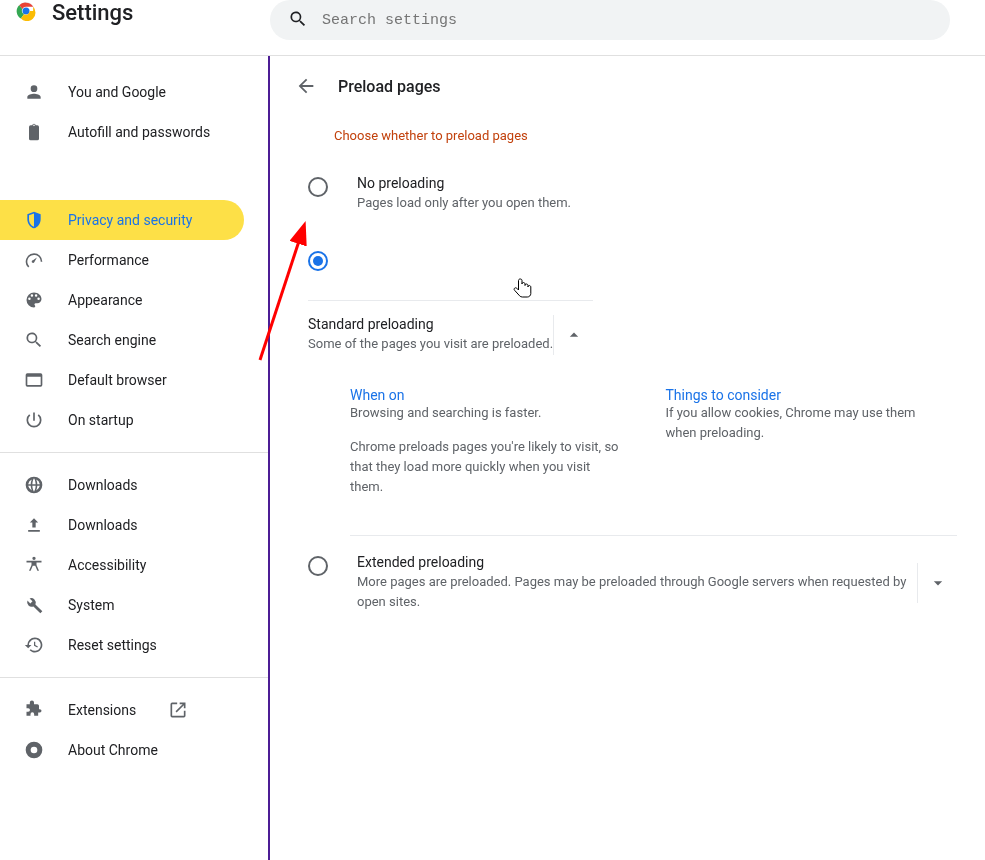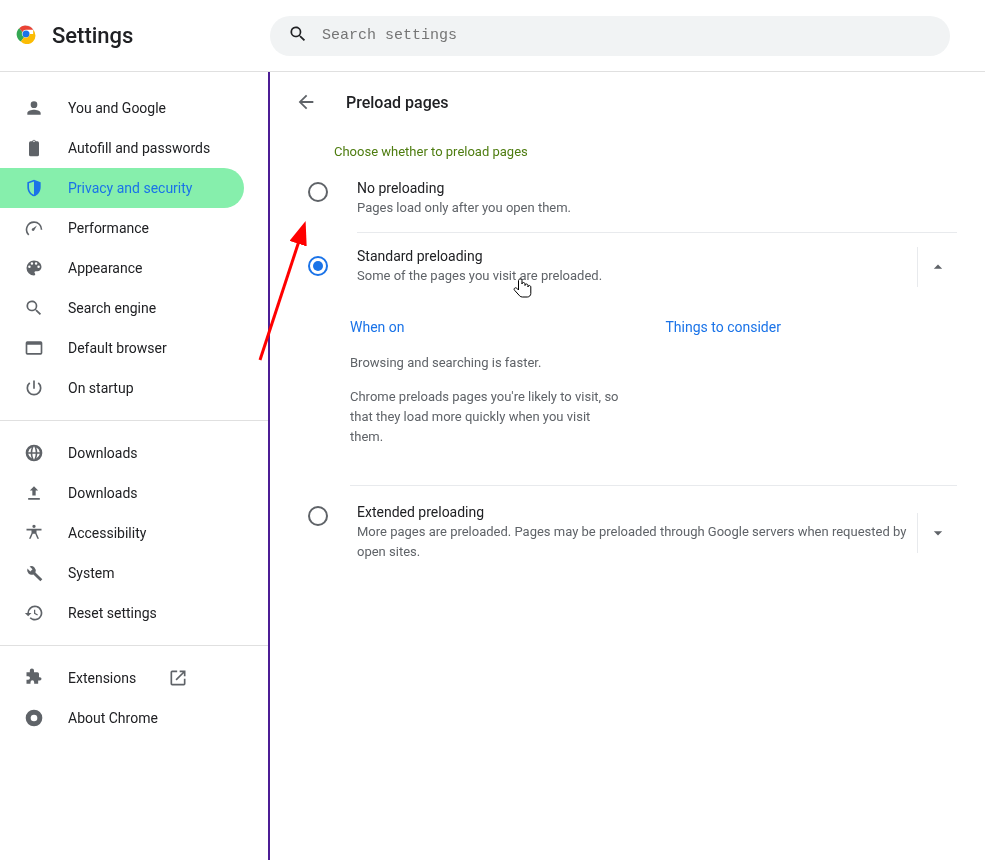--- a/index.html
+++ b/index.html
@@ -7,23 +7,23 @@
     font-family: "Google Sans", Roboto, Arial, sans-serif;
     font-size: 14px;
     color: #202124;
     background: #fff;
     width: 985px;
     height: 860px;
     overflow: hidden;
     position: relative;
   }
   .header {
-    height: 72px;
-    display: flex;
-    align-items: center;
+    height: 56px;
+    display: flex;
+    align-items: flex-start;
     border-bottom: 1px solid #e0e0e0;
     padding: 0 16px;
   }
   .header-logo {
     display: flex;
     align-items: center;
     gap: 16px;
     width: 254px;
   }
   .app-title {
@@ -70,51 +70,52 @@
     align-items: center;
     height: 40px;
     padding: 0 24px;
     gap: 24px;
     color: #202124;
     cursor: pointer;
     border-radius: 0 20px 20px 0;
     margin-right: 24px;
   }
   .nav-item.active {
-    background: #86efac;
+    background: #fde047;
     color: #1a73e8;
+    margin-top: 48px;
   }
   .nav-item .icon { width: 20px; height: 20px; display: flex; align-items: center; justify-content: center; color: #5f6368; }
   .nav-item.active .icon { color: #1a73e8; }
   .nav-item .ext-link { margin-left: 8px; color: #5f6368; }
   .content {
     flex: 1;
     padding: 18px 28px 18px 20px;
     overflow-y: auto;
   }
   .page-header {
     display: flex;
     align-items: center;
-    gap: 28px;
+    gap: 20px;
     margin-bottom: 30px;
     padding-left: 4px;
   }
   .page-title { font-size: 16px; font-weight: 500; color: #202124; }
-  .subhead { color: #4d7c0f; font-size: 13px; margin-left: 44px; margin-bottom: 7px; }
+  .subhead { color: #c2410c; font-size: 13px; margin-left: 44px; margin-bottom: 18px; }
   .radio-list { margin-left: 12px; }
   .radio-row {
     display: flex;
     padding: 14px 0 14px 6px;
     gap: 29px;
     position: relative;
     align-items: flex-start;
   }
   .radio-row + .radio-row .radio-body-wrap,
   .radio-row.has-divider .radio-body-wrap { border-top: 1px solid #e8eaed; padding-top: 14px;}
-  .radio-row.has-divider { padding-top: 0; }
+  .radio-row.has-divider { padding-top: 0; flex-direction: column; }
   .radio-outer {
     width: 20px; height: 20px;
     border-radius: 50%;
     border: 2px solid #5f6368;
     display: inline-flex;
     align-items: center; justify-content: center;
     flex-shrink: 0;
     margin-top: 2px;
   }
   .radio-row.has-divider .radio-outer { margin-top: 24px; }
@@ -127,21 +128,21 @@
   .radio-body { flex: 1; }
   .radio-title { font-size: 14px; color: #202124; }
   .radio-desc { font-size: 13px; color: #5f6368; margin-top: 2px; line-height: 1.5; }
   .expand-btn {
     width: 40px; height: 40px; display:flex; align-items:center; justify-content:center;
     color: #5f6368; border-left: 1px solid #e8eaed; cursor: pointer; flex-shrink: 0;
   }
   .details-panel { margin-left: 48px; padding: 0 0 24px 0; border-bottom: 1px solid #e8eaed; }
   .details-cols { display: flex; gap: 40px; padding-top: 18px; padding-right: 16px;}
   .details-col { flex: 1; }
-  .details-col-title { color: #1a73e8; font-size: 14px; margin-bottom: 18px; }
+  .details-col-title { color: #1a73e8; font-size: 14px; }
   .details-col p { font-size: 13px; color: #5f6368; line-height: 1.55; margin-bottom: 14px;}
   .icon svg { width: 20px; height: 20px; fill: currentColor; }
   .back-btn { width: 24px; height: 24px; display:flex; align-items:center; justify-content:center; color:#5f6368; cursor:pointer; }
   
   .arrow-overlay { position: absolute; left: 250px; top: 220px; pointer-events: none; z-index: 50; }
   .cursor-overlay { position: absolute; left: 512px; top: 277px; pointer-events: none; z-index: 51; font-size: 20px; color: #000; }
 </style>
 </head>
 <body>
 
@@ -349,20 +350,21 @@
 
       <div class="details-panel">
         <div class="details-cols">
           <div class="details-col">
             <div class="details-col-title">When on</div>
             <p>Browsing and searching is faster.</p>
             <p>Chrome preloads pages you're likely to visit, so that they load more quickly when you visit them.</p>
           </div>
           <div class="details-col">
             <div class="details-col-title">Things to consider</div>
+            <p>If you allow cookies, Chrome may use them when preloading.</p>
           </div>
         </div>
       </div>
 
       <div class="radio-row" style="padding-top:18px;">
         <span class="radio-outer"></span>
         <div class="radio-body-wrap">
           <div class="radio-body">
             <div class="radio-title">Extended preloading</div>
             <div class="radio-desc">More pages are preloaded. Pages may be preloaded through Google servers when requested by open sites.</div>

